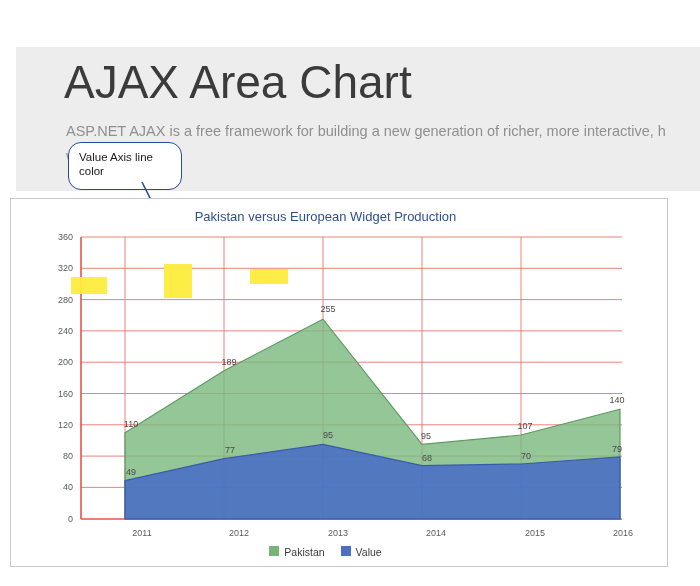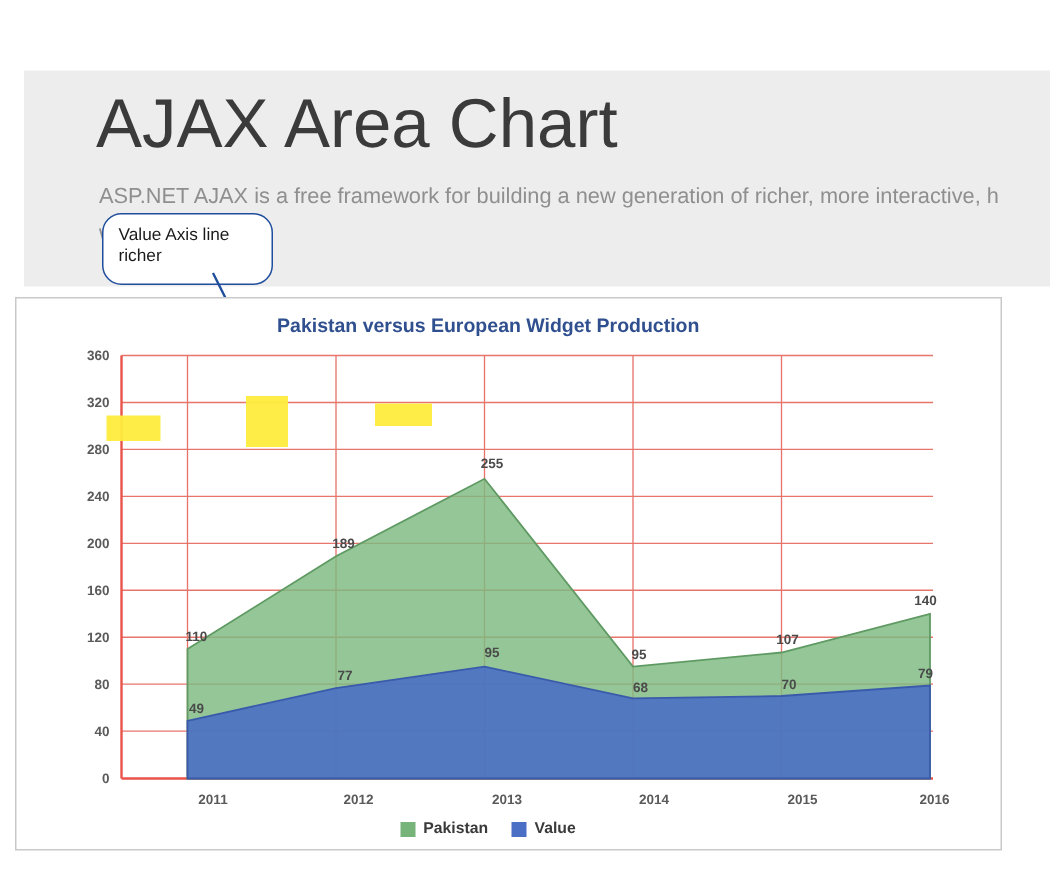--- a/index.html
+++ b/index.html
@@ -80,21 +80,20 @@
   
   #chart-frame {
     position: absolute;
     left: 10px;
     top: 198px;
     width: 658px;
     height: 369px;
     border: 1px solid #c9c9c9;
     background: #ffffff;
     box-sizing: border-box;
-    font-weight: bold;
   }
   #chart-title {
     position: absolute;
     left: 0;
     top: 10px;
     width: 629px;
     text-align: center;
     font-size: 13px;
     color: #2f4f8f;
   }
@@ -117,34 +116,34 @@
     left: 0;
     bottom: 8px;
     width: 629px;
     display: flex;
     justify-content: center;
     align-items: center;
     gap: 16px;
     font-size: 10.5px;
     color: #3a3a3a;
   }
-  .legend-item { display: flex; align-items: flex-end; gap: 5px; }
+  .legend-item { display: flex; align-items: flex-start; gap: 5px; }
   .legend-swatch { width: 10px; height: 10px; display: inline-block; }
 </style>
 </head>
 <body>
 
 <div id="header">
   <div id="page-title">AJAX Area Chart</div>
   <div id="page-subtitle">ASP.NET AJAX is a free framework for building a new generation of richer, more interactive, h
 web applications.</div>
 </div>
 
 <div id="callout-box">
-  <div id="callout-text">Value Axis line richer</div>
+  <div id="callout-text">Value Axis line color</div>
 </div>
 <svg id="callout-leader" viewBox="0 0 60 90">
   <polyline points="2,2 30,58 33,72" fill="none" stroke="#1f4e9c" stroke-width="1.6"></polyline>
   <polygon points="33,74 28,62 38,62" fill="#1f4e9c"></polygon>
 </svg>
 
 <div id="chart-frame">
 
   <div id="chart-title">Pakistan versus European Widget Production</div>
 

